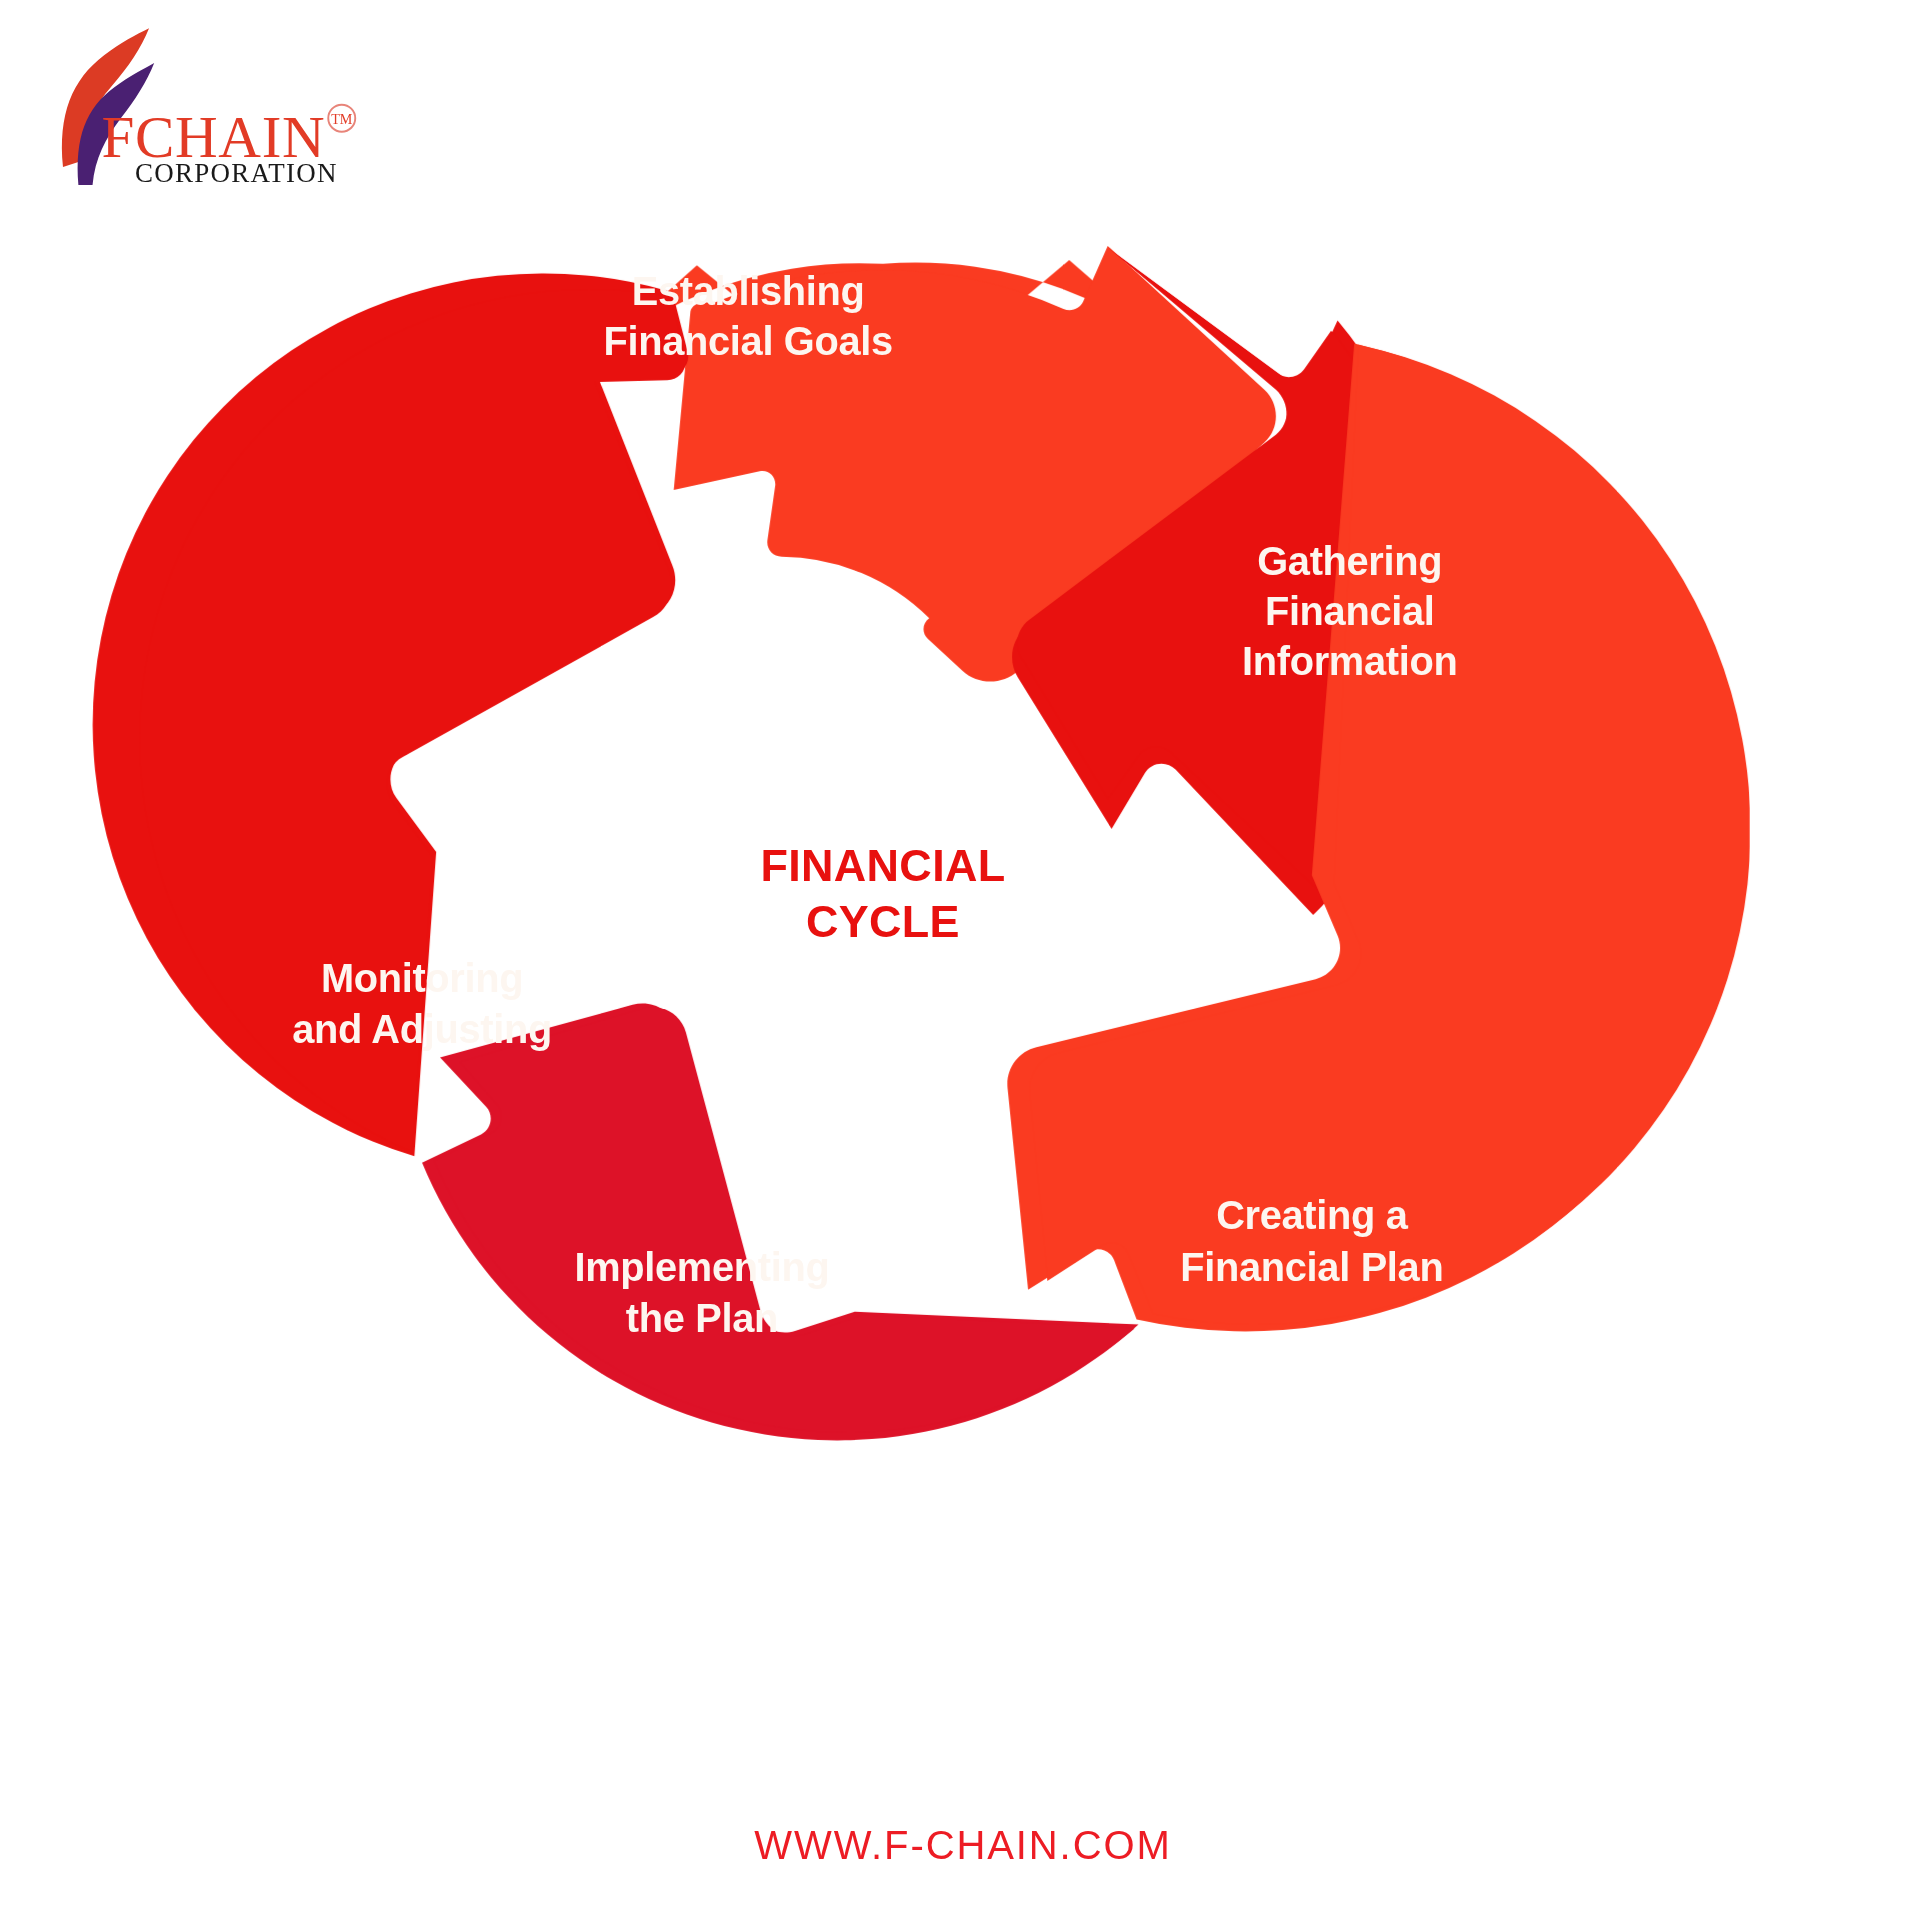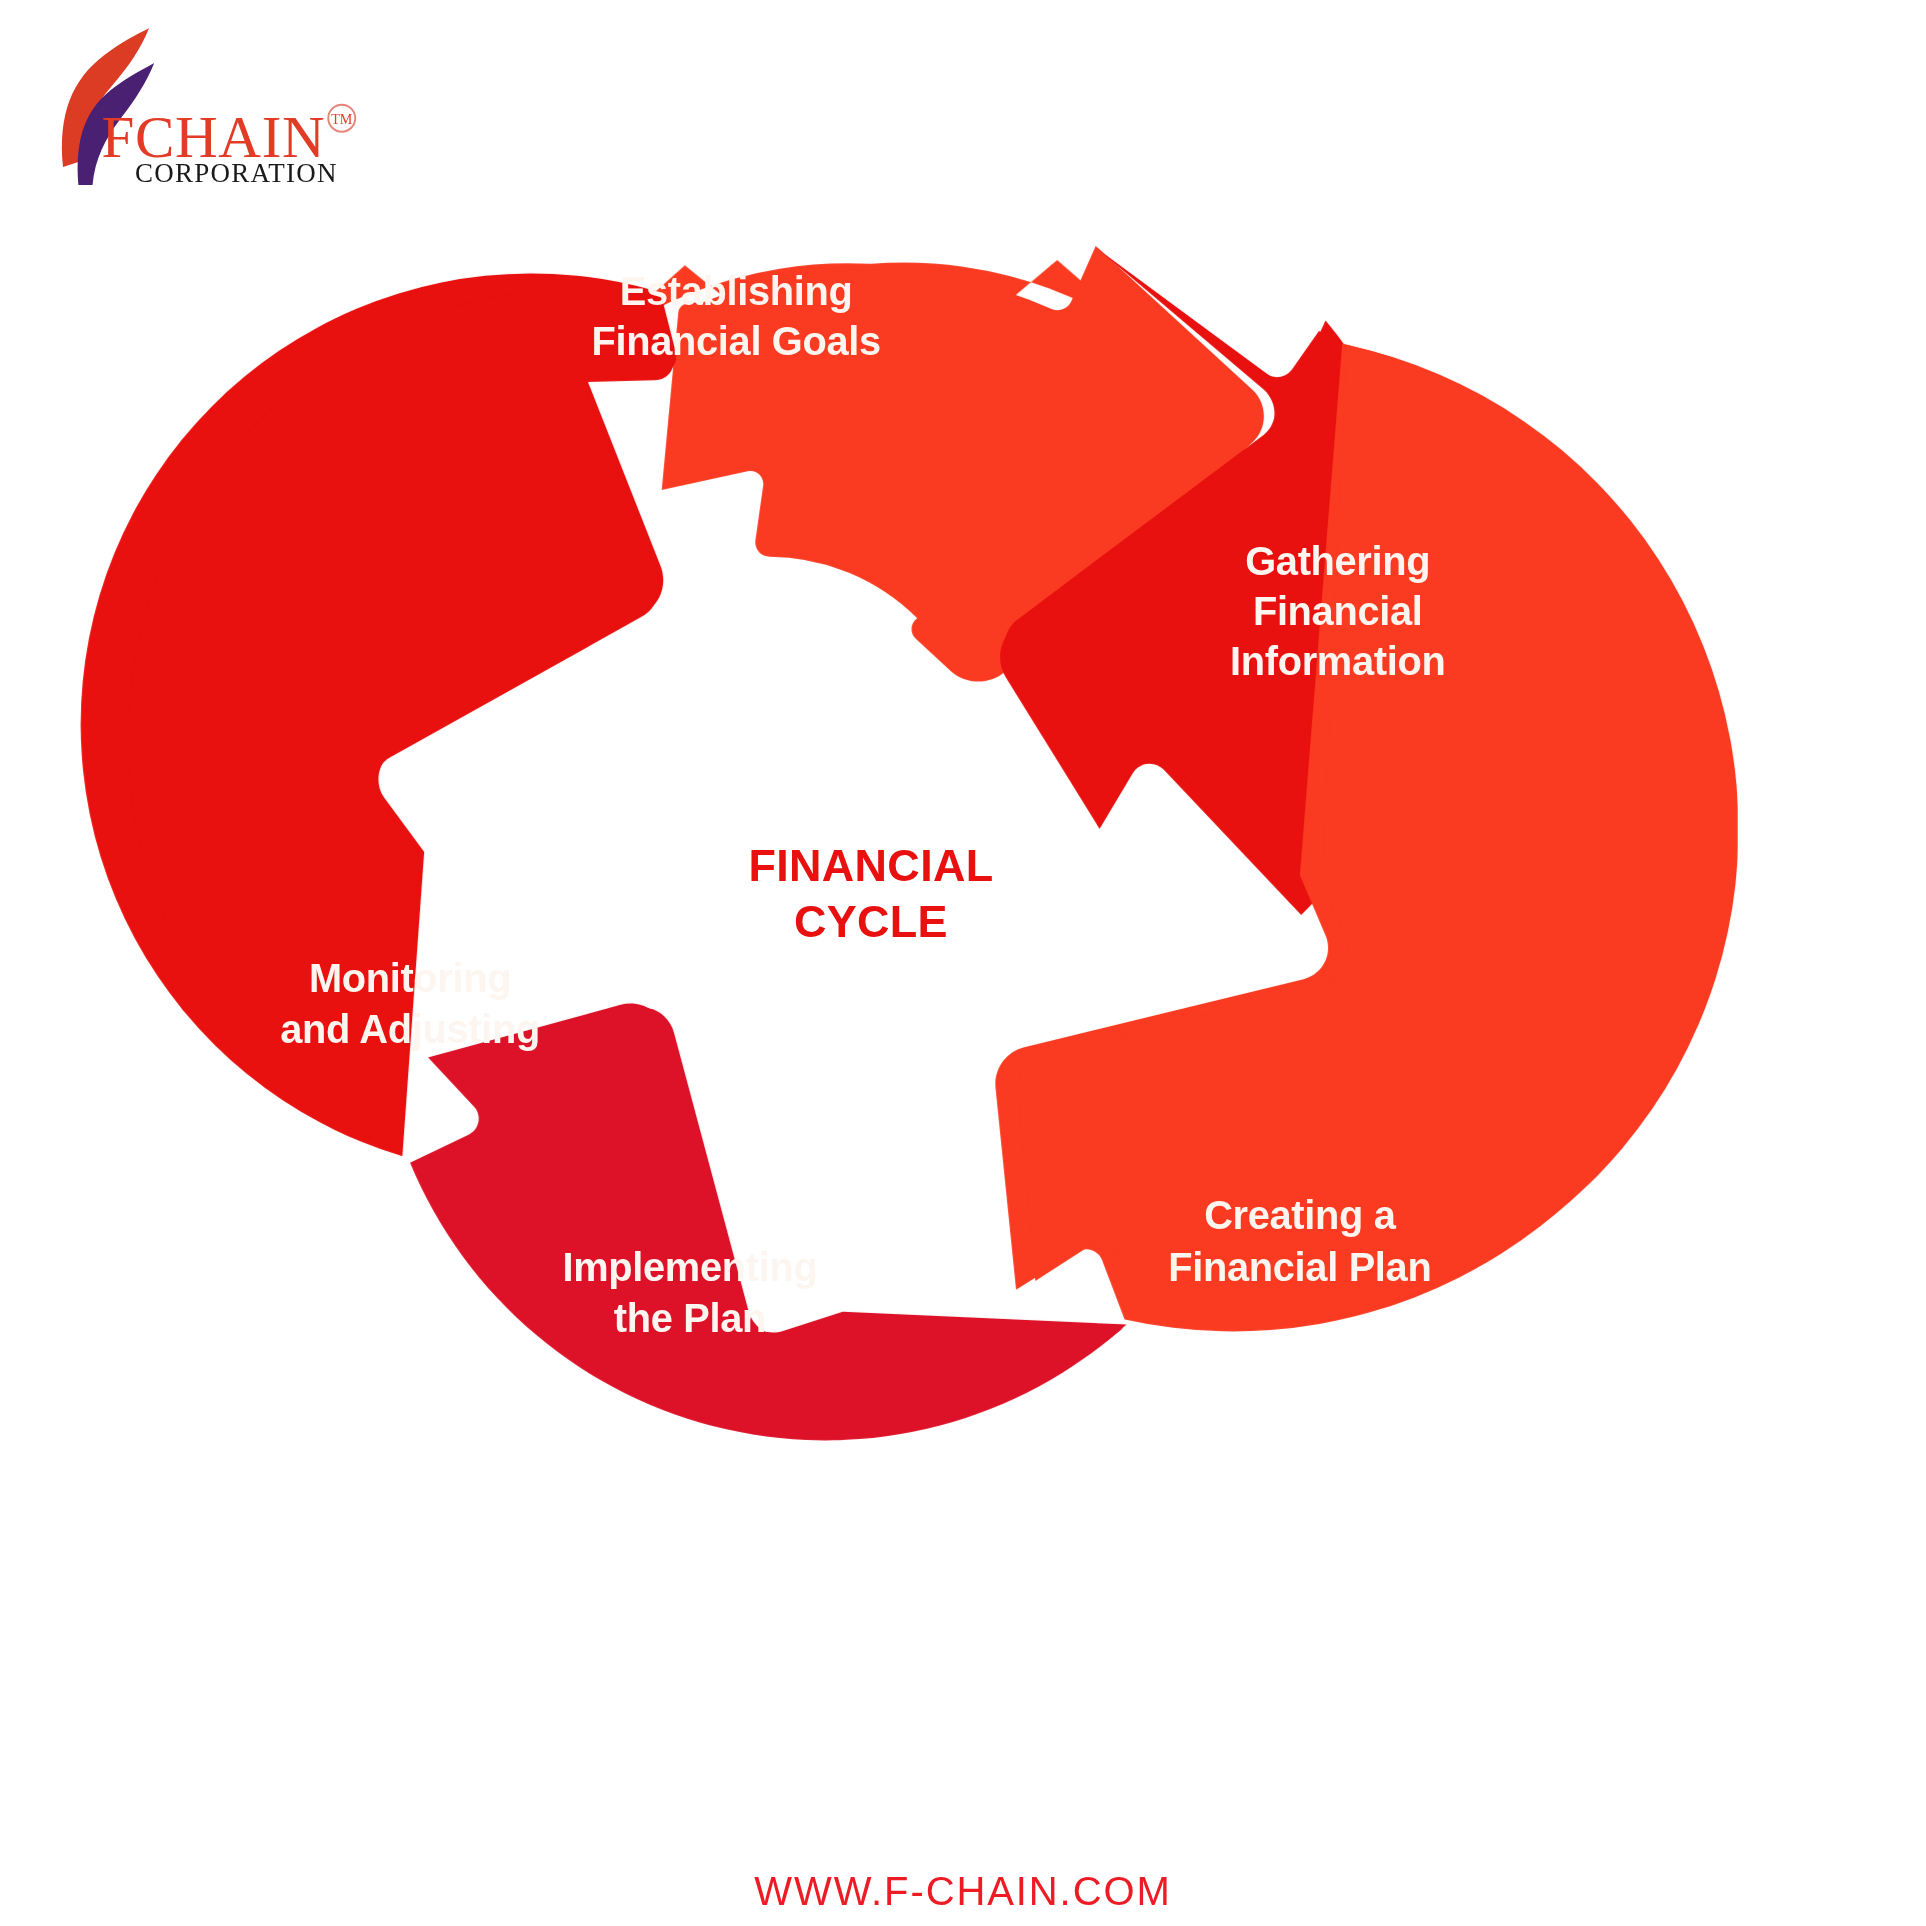--- a/index.html
+++ b/index.html
@@ -13,21 +13,21 @@
 
   
   #logo{
     position:absolute;left:32px;top:18px;
     width:360px;height:167px;
   }
   #logo svg{display:block;}
 
   
   #cycle-wrap{
-    position:absolute;left:4px;top:61px;
+    position:absolute;left:16px;top:61px;
     width:1560px;height:1682px;
   }
   #cycle-svg{display:block;margin:0 auto;}
 
   .seg-label{
     font-family:"Liberation Sans", sans-serif;
     font-weight:bold;
     fill:#FDF6F0;
     font-size:62px;
     text-anchor:middle;
@@ -37,21 +37,21 @@
     font-family:"Liberation Sans", sans-serif;
     font-weight:bold;
     fill:#E8110F;
     font-size:70px;
     text-anchor:middle;
     letter-spacing:0.5px;
   }
 
   
   #footer{
-    position:absolute;left:0;top:1869px;width:1926px;
+    position:absolute;left:0;top:1823px;width:1926px;
     text-align:center;
   }
   #footer-url{
     display:inline-block;
     color:#ED1C24;
     font-family:"Liberation Sans", sans-serif;
     font-size:40px;
     font-weight:500;
     letter-spacing:1.9px;
   }

